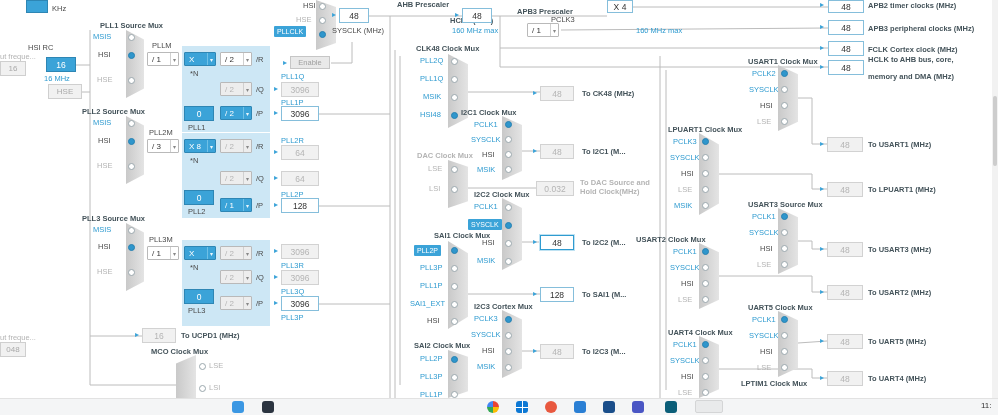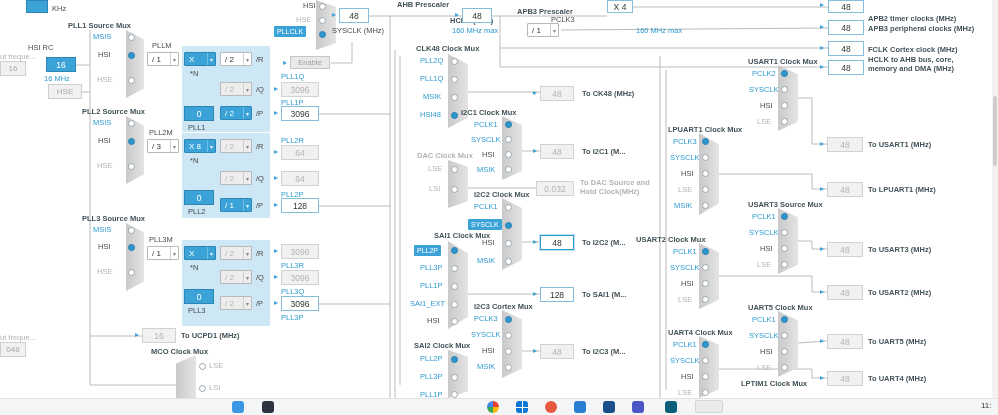--- a/index.html
+++ b/index.html
@@ -115,52 +115,52 @@
   <div class="tb" style="left:517px;top:7px">APB3 Prescaler</div>
   <div class="dd" style="left:527px;top:23px">/ 1</div>
   <div class="t dark" style="left:551px;top:15px">PCLK3</div>
   <div class="t blue" style="left:636px;top:26px">160 MHz max</div>
   <div class="val" style="left:607px;top:0;width:26px;height:13px">X 4</div>
 </div>
 
 <div class="g">
   <span class="arr" style="left:820px;top:1px"></span>
   <div class="val" style="left:828px;top:0;width:36px;height:13px">48</div>
-  <div class="tb" style="left:868px;top:14px">APB2 timer clocks (MHz)</div>
+  <div class="tb" style="left:868px;top:1px">APB2 timer clocks (MHz)</div>
   <span class="arr" style="left:820px;top:23px"></span>
   <div class="val" style="left:828px;top:20px;width:36px">48</div>
   <div class="tb" style="left:868px;top:24px">APB3 peripheral clocks (MHz)</div>
   <span class="arr" style="left:820px;top:44px"></span>
   <div class="val" style="left:828px;top:41px;width:36px">48</div>
   <div class="tb" style="left:868px;top:45px">FCLK Cortex clock (MHz)</div>
   <span class="arr" style="left:820px;top:63px"></span>
   <div class="val" style="left:828px;top:60px;width:36px">48</div>
   <div class="tb" style="left:868px;top:55px">HCLK to AHB bus, core,</div>
-  <div class="tb" style="left:868px;top:64px">memory and DMA (MHz)</div>
+  <div class="tb" style="left:868px;top:72px">memory and DMA (MHz)</div>
 </div>
 
 <div class="g">
   <div class="t gray" style="left:0;top:52px">ut freque...</div>
   <div class="graybox" style="left:0;top:61px;width:26px;height:15px">16</div>
   <div class="t dark" style="left:28px;top:43px">HSI RC</div>
   <div class="bluebox" style="left:46px;top:57px;width:30px;height:15px">16</div>
   <div class="t blue" style="left:44px;top:74px">16 MHz</div>
   <div class="graybox" style="left:48px;top:84px;width:34px;height:15px">HSE</div>
   <div class="t gray" style="left:0;top:333px">ut freque...</div>
   <div class="graybox" style="left:0;top:342px;width:26px;height:15px">048</div>
 </div>
 
 <div class="g">
   <span class="arr" style="left:135px;top:331px"></span>
   <div class="val gval" style="left:142px;top:328px;width:34px">16</div>
   <div class="tb" style="left:181px;top:331px">To UCPD1 (MHz)</div>
 </div>
 
 <div class="g">
-  <div class="tb" style="left:68px;top:21px">PLL1 Source Mux</div>
+  <div class="tb" style="left:100px;top:21px">PLL1 Source Mux</div>
   <div class="t blue" style="left:93px;top:32px">MSIS</div>
   <div class="t dark" style="left:98px;top:50px">HSI</div>
   <div class="t gray" style="left:97px;top:75px">HSE</div>
   <div class="mux muxL" style="left:126px;top:30px;width:18px;height:68px"></div>
   <span class="radio" style="left:128px;top:34px"></span>
   <span class="radio sel" style="left:128px;top:52px"></span>
   <span class="radio" style="left:128px;top:77px"></span>
   <div class="t dark" style="left:152px;top:41px">PLLM</div>
   <div class="dd" style="left:147px;top:52px">/ 1</div>
   <div class="dd bdd" style="left:184px;top:52px">X</div>

